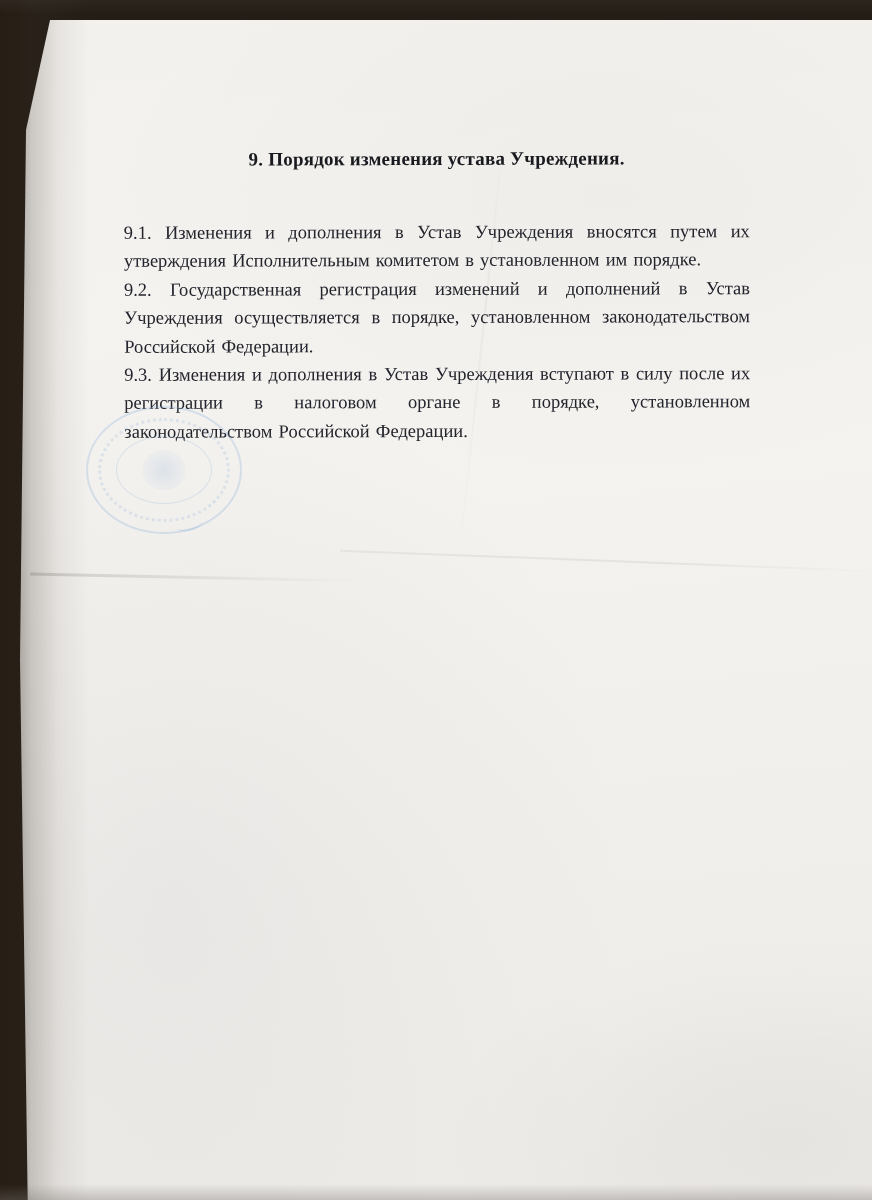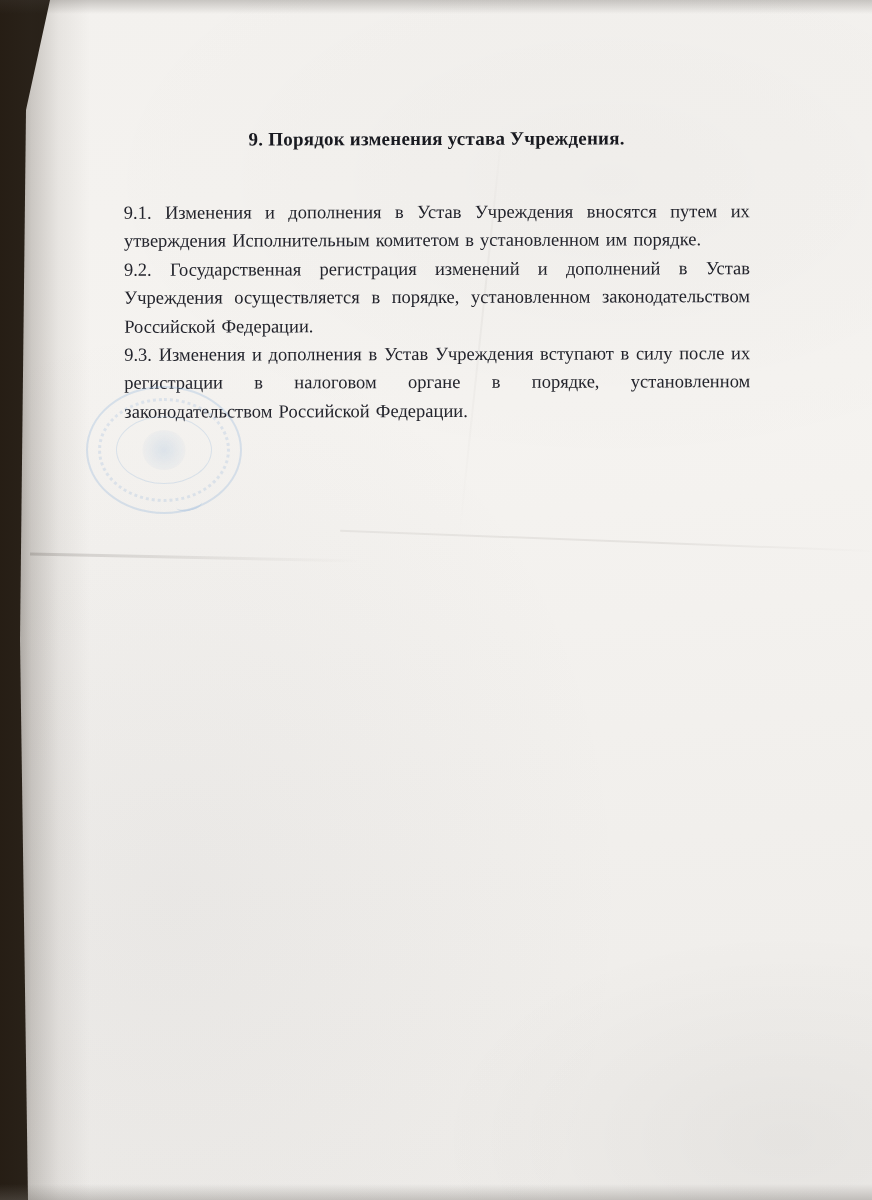--- a/index.html
+++ b/index.html
@@ -18,20 +18,21 @@
   
   .paper {
     position: absolute;
     inset: 0;
     background:
       radial-gradient(ellipse 900px 500px at 70% 15%, rgba(0,0,0,0.02), transparent 60%),
       radial-gradient(ellipse 700px 900px at 20% 75%, rgba(90,90,100,0.05), transparent 65%),
       radial-gradient(ellipse 500px 300px at 90% 95%, rgba(0,0,0,0.04), transparent 70%),
       linear-gradient(175deg, #f3f1ee 0%, #f5f3f0 35%, #f1efec 70%, #eeece9 100%);
     clip-path: polygon(50px 0, 872px 0, 872px 1200px, 28px 1200px, 20px 640px, 26px 110px);
+    margin-top: 20px;
   }
   
   .edge-shadow {
     position: absolute;
     top: 0;
     left: 0;
     width: 90px;
     height: 1200px;
     background: linear-gradient(90deg, rgba(40,30,20,0.55) 0%, rgba(60,50,40,0.22) 35%, rgba(80,70,60,0.08) 65%, transparent 100%);
     pointer-events: none;

